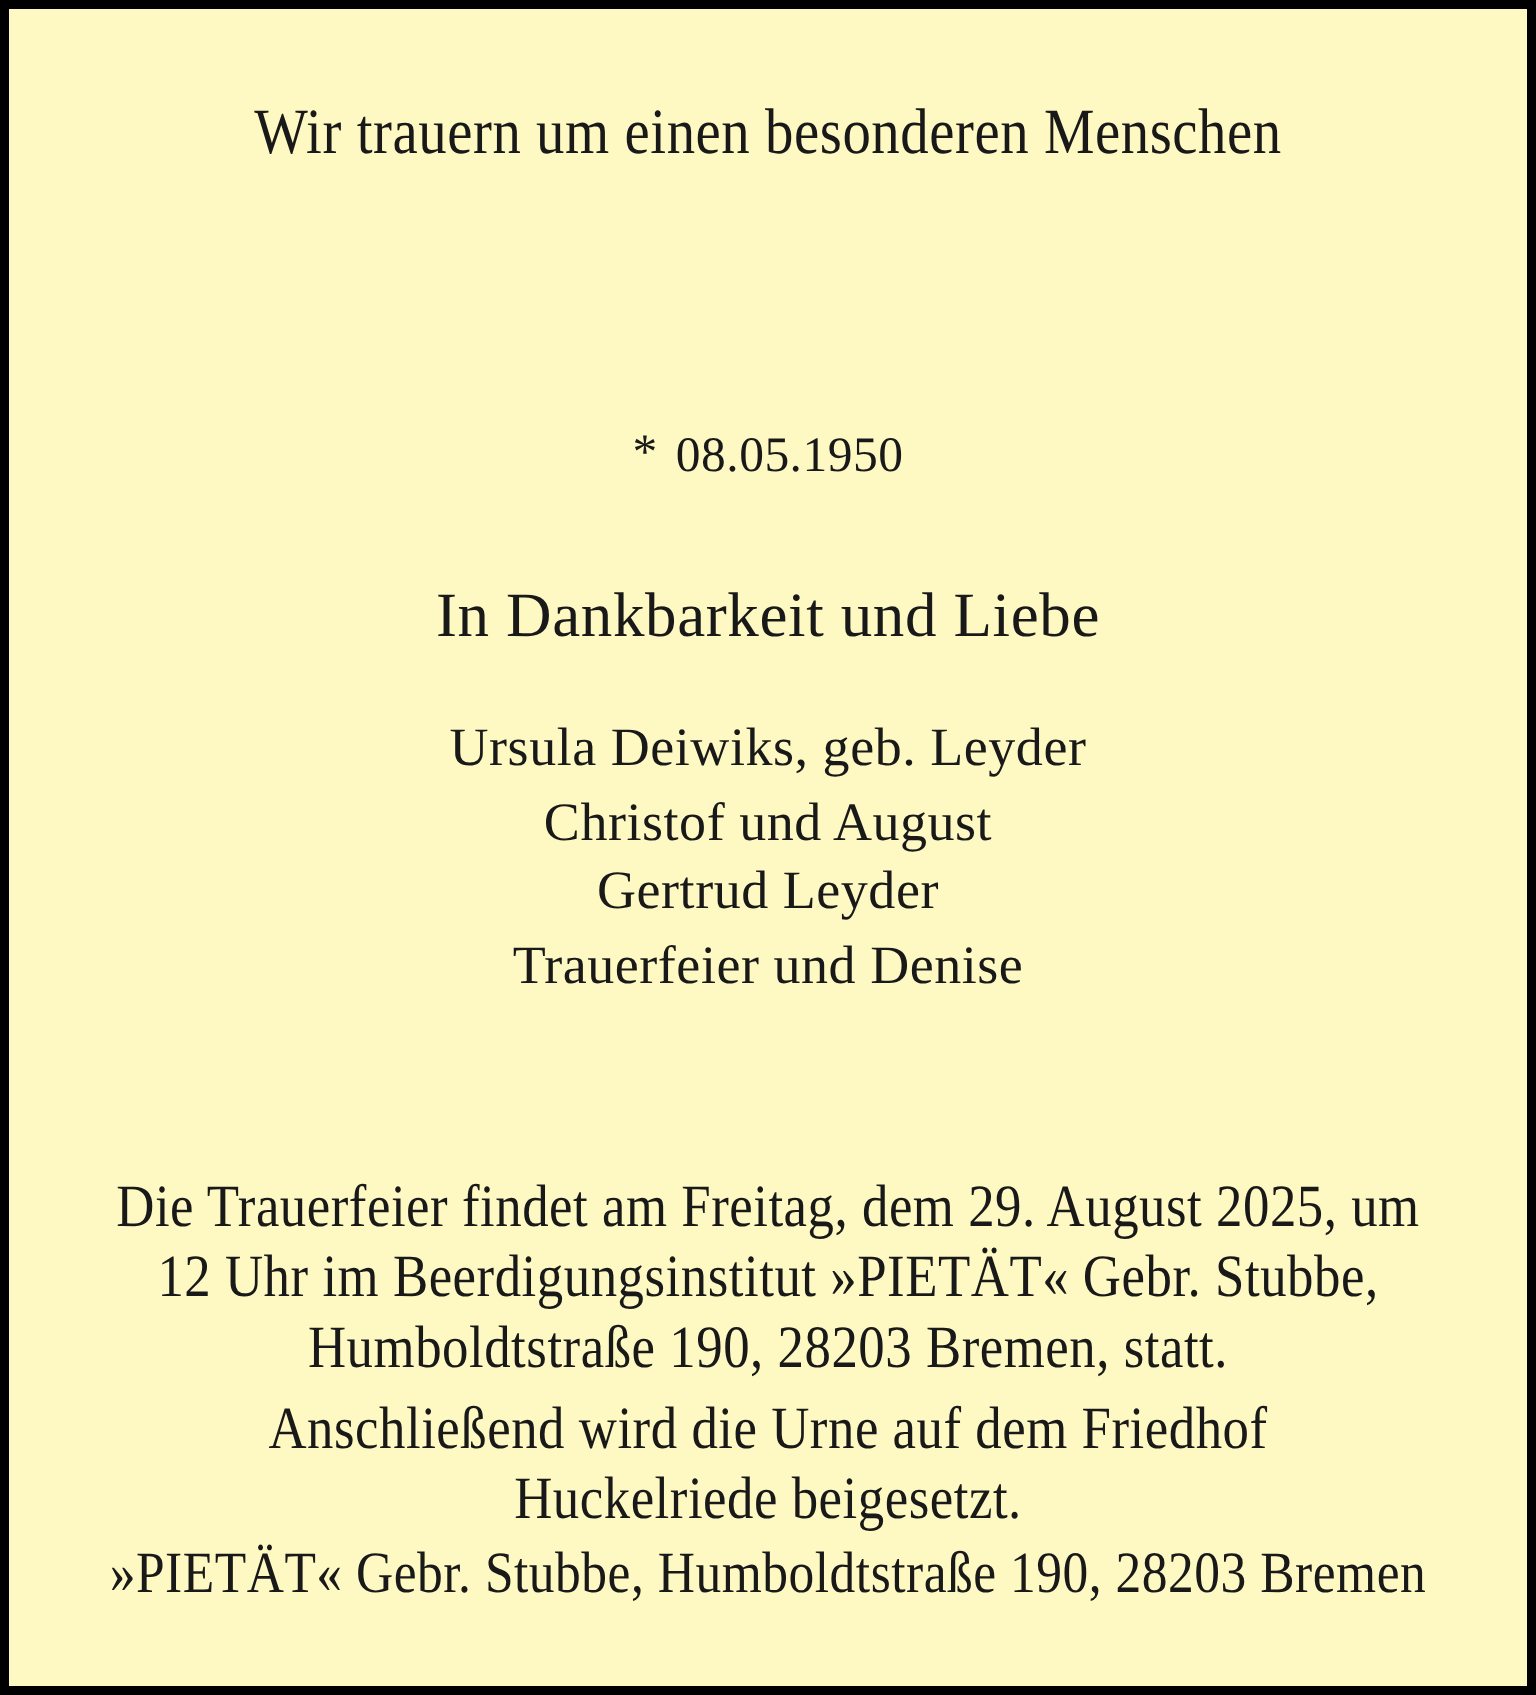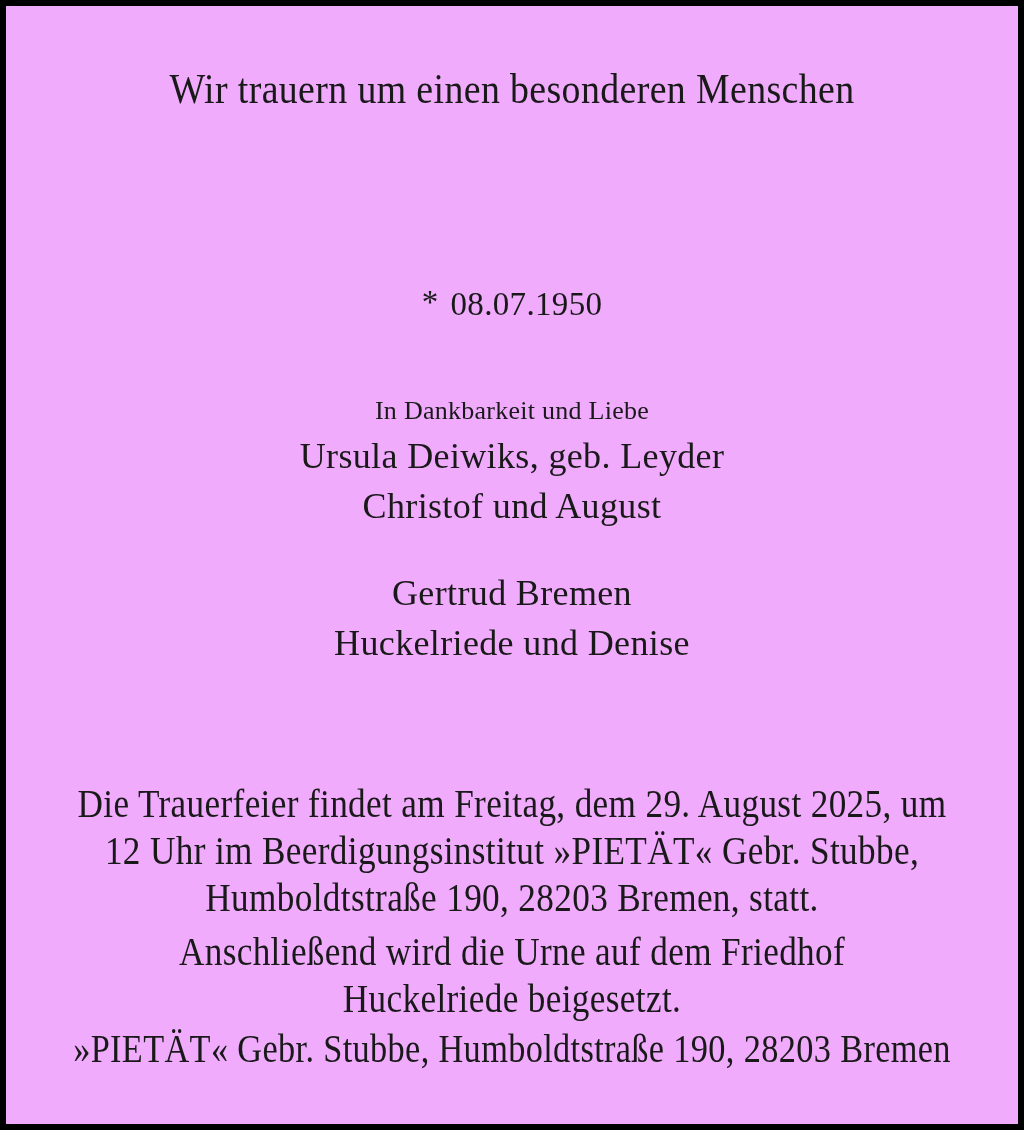--- a/index.html
+++ b/index.html
@@ -6,21 +6,21 @@
     margin: 0;
     padding: 0;
     background: #ffffff;
   }
   .sheet {
     position: relative;
     width: 1024px;
     height: 1130px;
     box-sizing: border-box;
     border: 6px solid #000000;
-    background: #f0abfc;
+    background: #fef9c3;
     font-family: "Liberation Serif", "DejaVu Serif", serif;
     color: #191919;
     overflow: hidden;
   }
   .line-block {
     position: absolute;
     left: 0;
     right: 0;
     text-align: center;
     letter-spacing: 0.01em;
@@ -59,26 +59,26 @@
     position: relative;
     top: -2px;
   }
   .sym-dagger {
     position: relative;
     top: -6px;
     font-size: 0.8em;
   }
   .tribute {
     top: 384px;
-    font-size: 26px;
+    font-size: 42px;
     line-height: 42px;
     font-family: Liberation Serif, serif;
   }
   .family-1 {
-    top: 425px;
+    top: 467px;
     font-size: 36px;
     line-height: 50px;
   }
   .family-2 {
     top: 562px;
     font-size: 36px;
     line-height: 50px;
   }
   .service {
     top: 774px;
@@ -99,34 +99,34 @@
 </head>
 <body>
 
 <div class="sheet">
 
   <div class="line-block intro condensed">Wir trauern um einen besonderen Menschen</div>
 
 
   <div class="line-block dates">
     <span class="date-group">
-      <span class="sym sym-star">*</span><span>08.07.1950</span>
+      <span class="sym sym-star">*</span><span>08.05.1950</span>
     </span>
   </div>
 
   <div class="line-block tribute">In Dankbarkeit und Liebe</div>
 
   <div class="line-block family-1">
     <div>Ursula Deiwiks, geb. Leyder</div>
     <div>Christof und August</div>
   </div>
 
   <div class="line-block family-2">
-    <div>Gertrud Bremen</div>
-    <div>Huckelriede und Denise</div>
+    <div>Gertrud Leyder</div>
+    <div>Trauerfeier und Denise</div>
   </div>
 
   <div class="line-block service condensed">
     <div>Die Trauerfeier findet am Freitag, dem 29. August 2025, um</div>
     <div>12 Uhr im Beerdigungsinstitut »PIETÄT« Gebr. Stubbe,</div>
     <div>Humboldtstraße 190, 28203 Bremen, statt.</div>
   </div>
 
   <div class="line-block burial condensed">
     <div>Anschließend wird die Urne auf dem Friedhof</div>

